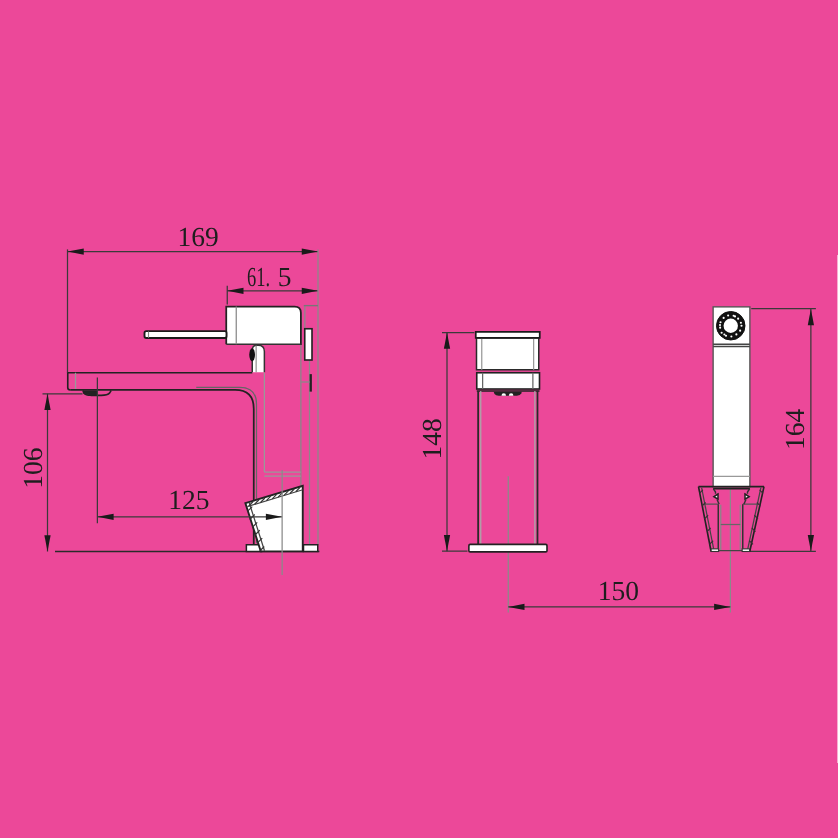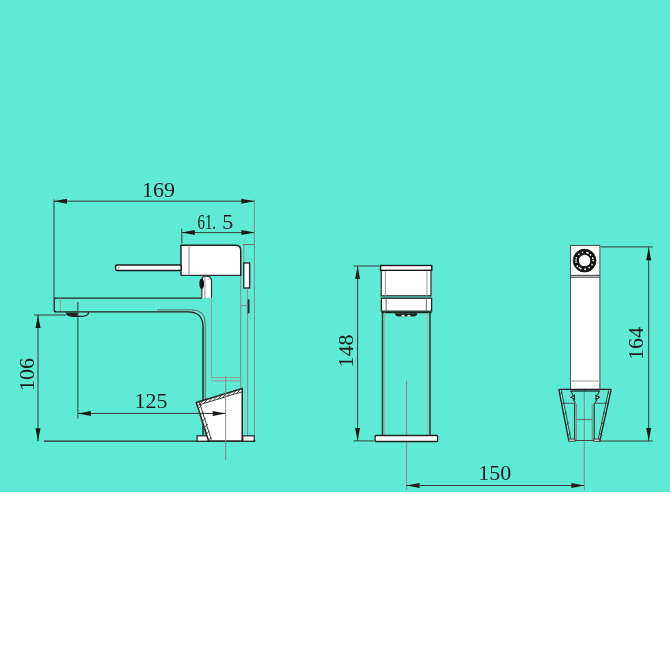--- a/index.html
+++ b/index.html
@@ -1,16 +1,16 @@
 <!DOCTYPE html>
 <html><head>
 <meta charset="utf-8">
 <style>
   html,body{margin:0;padding:0;background:#ffffff;}
-  #page{width:670px;height:492px;position:relative;background:#5eead4;overflow:hidden;}
+  #page{width:670px;height:670px;position:relative;background:#ec4899;overflow:hidden;}
   svg{position:absolute;top:0;left:0;}
   text{font-family:"Liberation Serif", serif;fill:#1e1e1e;}
 </style>
 </head>
 <body>
 <div id="page">
 <svg width="670" height="670" viewBox="0 0 670 670">
 
 <g stroke="#3a3a3a" stroke-width="1" fill="none">
   <line x1="54" y1="201.2" x2="254.4" y2="201.2"></line>

